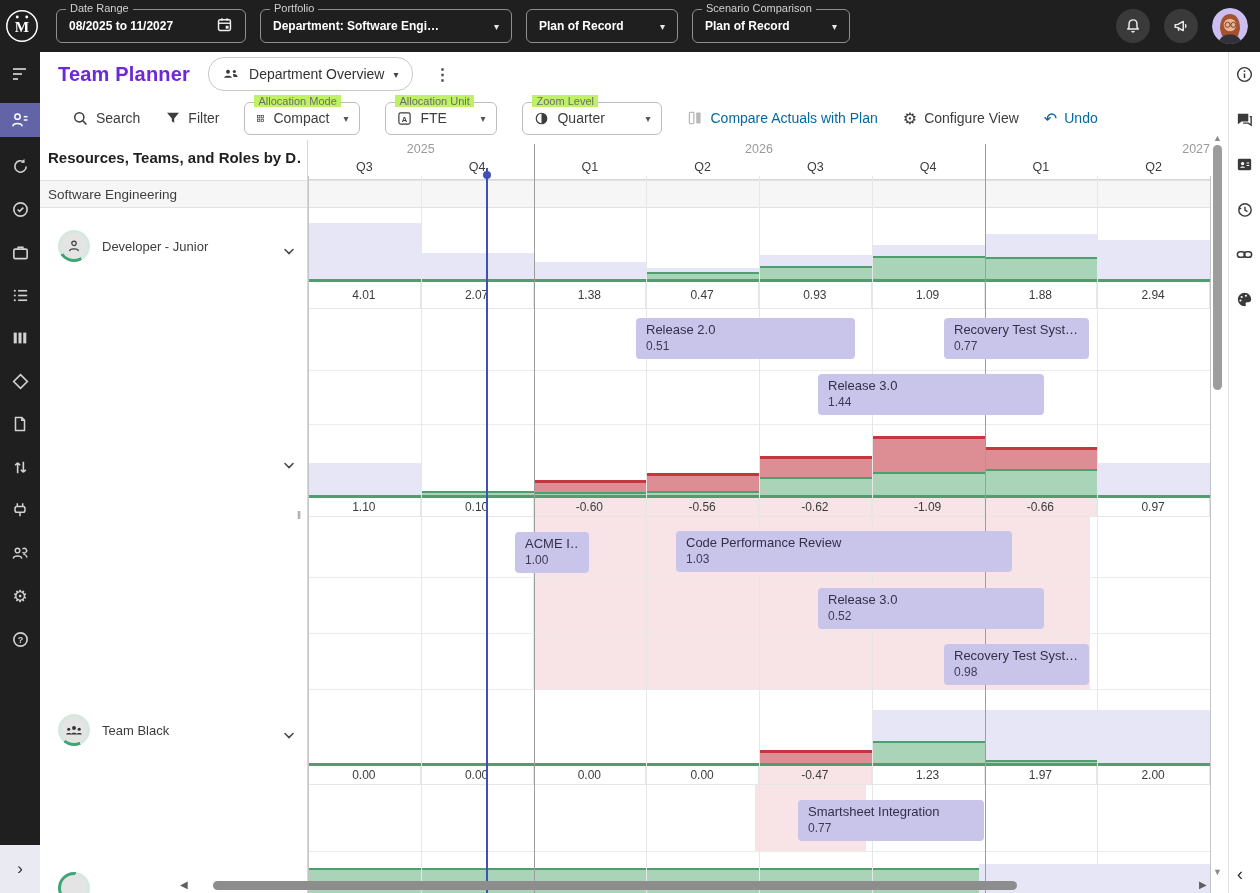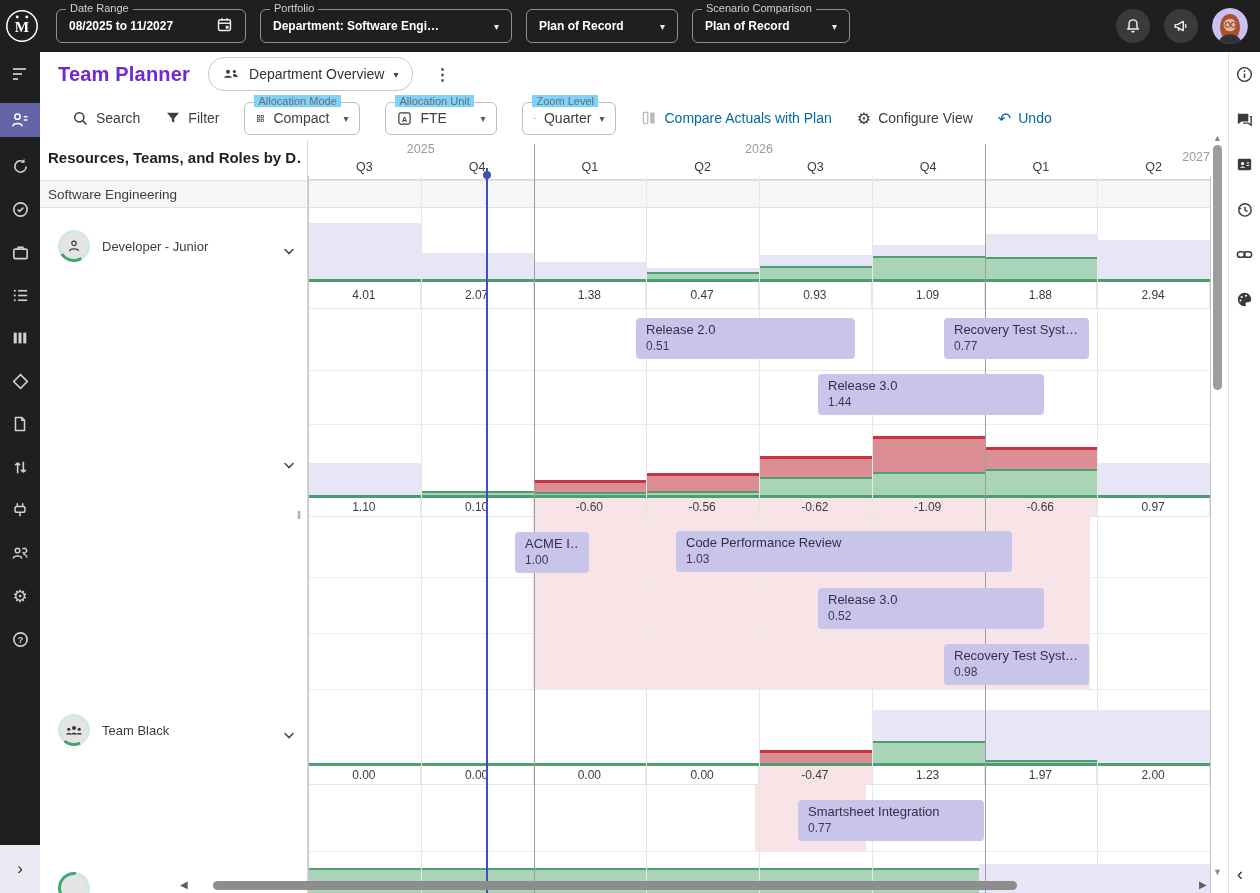--- a/index.html
+++ b/index.html
@@ -36,23 +36,23 @@
   .ptitle{font-size:20px;font-weight:bold;color:#6d28d9;letter-spacing:.2px}
   .viewchip{height:32px;border:1px solid #c9c9c9;border-radius:16px;display:flex;align-items:center;gap:9px;
             padding:0 13px;font-size:14px;color:#333}
   .kebab{font-size:16px;color:#444;font-weight:bold;padding:0 4px}
   .toolbar{position:absolute;left:40px;top:96px;width:1188px;height:44px;display:flex;align-items:center;
            gap:25px;padding-left:32px;box-sizing:border-box;font-size:14px;color:#3d3d3d}
   .titem{display:flex;align-items:center;gap:7px;white-space:nowrap}
   .titem.dis{color:#0369a1}
   .fset{position:relative;height:33px;border:1px solid #bdbdbd;border-radius:6px;display:flex;align-items:center;
         gap:8px;padding:0 11px;box-sizing:border-box}
-  .fset .tlabel{background:#7dd3fc;color:#6d6d6d}
+  .fset .tlabel{background:#bef264;color:#6d6d6d}
   .fset .caret{color:#555;margin-left:6px}
-  .fw1{width:116px}.fw2{width:112px}.fw3{width:94px}
+  .fw1{width:116px}.fw2{width:112px}.fw3{width:140px}
   
   #grid{position:absolute;left:40px;top:140px;width:1188px;height:753px;overflow:hidden;background:#fff;z-index:1}
   .leftheader{position:absolute;left:8px;top:9px;width:254px;font-size:15px;font-weight:bold;color:#1f1f1f;
               white-space:nowrap;overflow:hidden;z-index:5}
   .groupband{position:absolute;left:0;top:40px;width:1170px;height:28px;background:#f6f6f6;border-top:1px solid #e2e2e2;
              border-bottom:1px solid #e2e2e2;display:flex;align-items:center;padding-left:8px;box-sizing:border-box;
              font-size:13.5px;color:#3e3e3e;z-index:1}
   .ycell{position:absolute;top:2px;height:15px;font-size:12.5px;color:#9a9a9a;text-align:center;z-index:1}
   .qcell{position:absolute;top:17px;height:19px;font-size:12.5px;color:#3c3c3c;display:flex;align-items:center;
          justify-content:center;z-index:1}
@@ -376,21 +376,21 @@
 
 <div id="grid">
   <div class="leftheader">Resources, Teams, and Roles by D…</div>
   <div class="groupband">
     <span>Software Engineering</span>
   </div>
   <div class="coldiv"></div>
   <div class="rhandle">‖</div>
 <div class="ycell" style="left: 268px; width: 225.5px; text-align: center;">2025</div>
     <div class="ycell" style="left: 493.5px; width: 451px;">2026</div>
-    <div class="ycell" style="left: 944.5px; width: 225.5px; text-align: right; margin-top: 8px;">2027</div>
+    <div class="ycell" style="left: 944.5px; width: 225.5px; text-align: right;">2027</div>
     <div class="qcell" style="left: 268px; width: 112.75px;">Q3</div>
     <div class="qcell" style="left: 380.75px; width: 112.75px;">Q4</div>
     <div class="qcell" style="left: 493.5px; width: 112.75px;">Q1</div>
     <div class="qcell" style="left: 606.25px; width: 112.75px;">Q2</div>
     <div class="qcell" style="left: 719px; width: 112.75px;">Q3</div>
     <div class="qcell" style="left: 831.75px; width: 112.75px;">Q4</div>
     <div class="qcell" style="left: 944.5px; width: 112.75px;">Q1</div>
     <div class="qcell" style="left: 1057.25px; width: 112.75px;">Q2</div>
     <div class="headline" style="left: 268px; width: 902px;"></div>
     <div class="row" style="top: 68px; height: 217px;">

